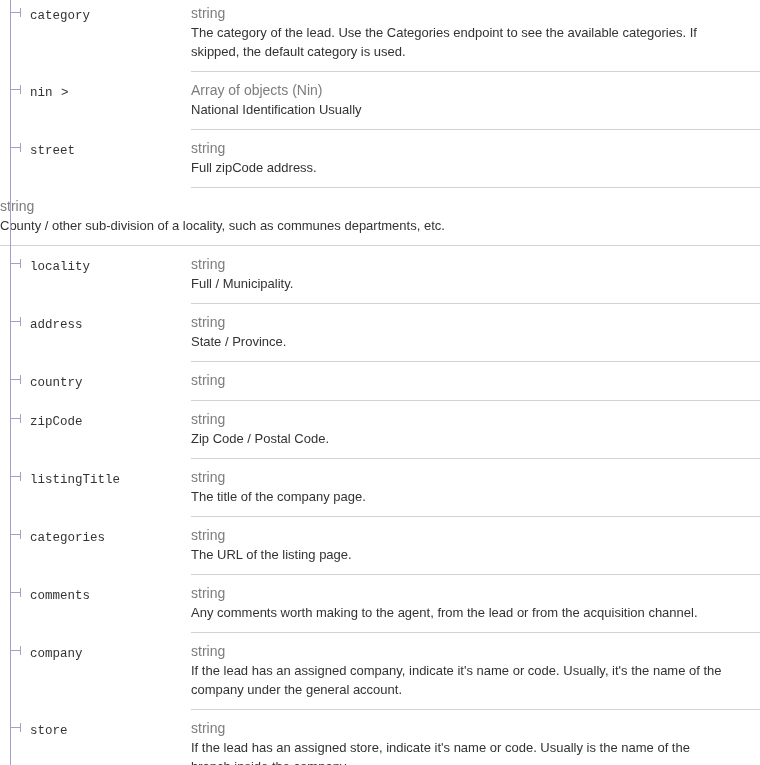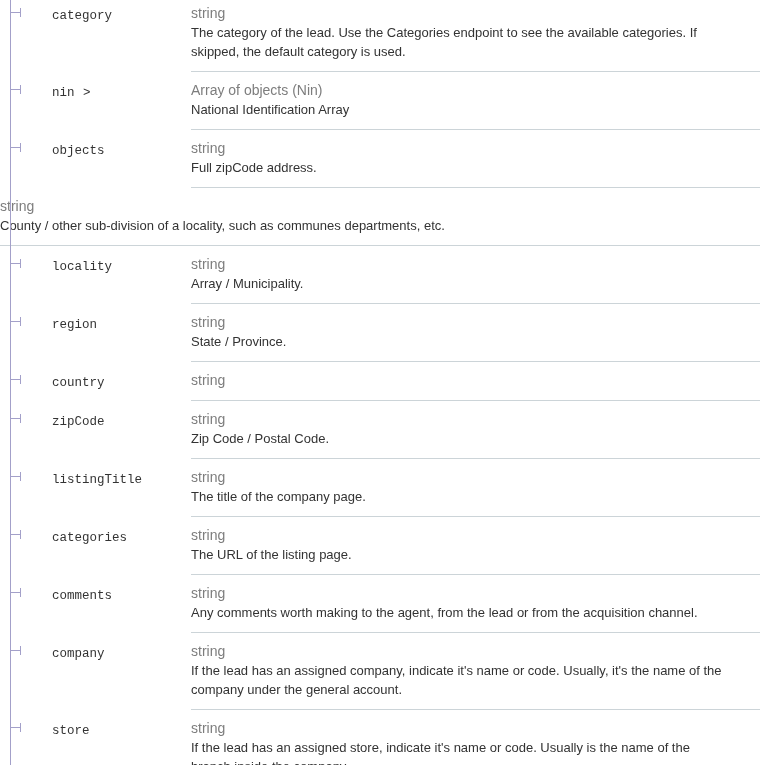--- a/index.html
+++ b/index.html
@@ -60,21 +60,20 @@
     width: 1px;
     height: 9px;
     background: var(--tree);
   }
   .field-name {
     font-family: "Liberation Mono", monospace;
     font-size: 12.5px;
     color: var(--field);
     line-height: 16px;
     word-break: break-word;
-    margin-left: 22px;
   }
   .chevron {
     font-family: "Liberation Mono", monospace;
     font-size: 12.5px;
     color: var(--field);
     margin-left: 4px;
     line-height: 16px;
   }
   .cell-right {
     flex: 1 1 auto;
@@ -113,28 +112,28 @@
   </div>
       <div class="row">
     <div class="cell-left">
       <span class="marker-h"></span>
       <span class="marker-t"></span>
       <span class="field-name">nin</span>
       <span class="chevron">&gt;</span>
     </div>
     <div class="cell-right">
       <div class="field-type">Array of objects (Nin)</div>
-      <div class="field-desc">National Identification Array</div>
-    </div>
-  </div>
-      <div class="row">
-    <div class="cell-left">
-      <span class="marker-h"></span>
-      <span class="marker-t"></span>
-      <span class="field-name">objects</span>
+      <div class="field-desc">National Identification Usually</div>
+    </div>
+  </div>
+      <div class="row">
+    <div class="cell-left">
+      <span class="marker-h"></span>
+      <span class="marker-t"></span>
+      <span class="field-name">street</span>
       
     </div>
     <div class="cell-right">
       <div class="field-type">string</div>
       <div class="field-desc">Full zipCode address.</div>
     </div>
   </div>
       <div class="row">
     <div class="cell-right">
       <div class="field-type">string</div>
@@ -143,28 +142,28 @@
   </div>
       <div class="row">
     <div class="cell-left">
       <span class="marker-h"></span>
       <span class="marker-t"></span>
       <span class="field-name">locality</span>
       
     </div>
     <div class="cell-right">
       <div class="field-type">string</div>
-      <div class="field-desc">Array / Municipality.</div>
-    </div>
-  </div>
-      <div class="row">
-    <div class="cell-left">
-      <span class="marker-h"></span>
-      <span class="marker-t"></span>
-      <span class="field-name">region</span>
+      <div class="field-desc">Full / Municipality.</div>
+    </div>
+  </div>
+      <div class="row">
+    <div class="cell-left">
+      <span class="marker-h"></span>
+      <span class="marker-t"></span>
+      <span class="field-name">address</span>
       
     </div>
     <div class="cell-right">
       <div class="field-type">string</div>
       <div class="field-desc">State / Province.</div>
     </div>
   </div>
       <div class="row">
     <div class="cell-left">
       <span class="marker-h"></span>

